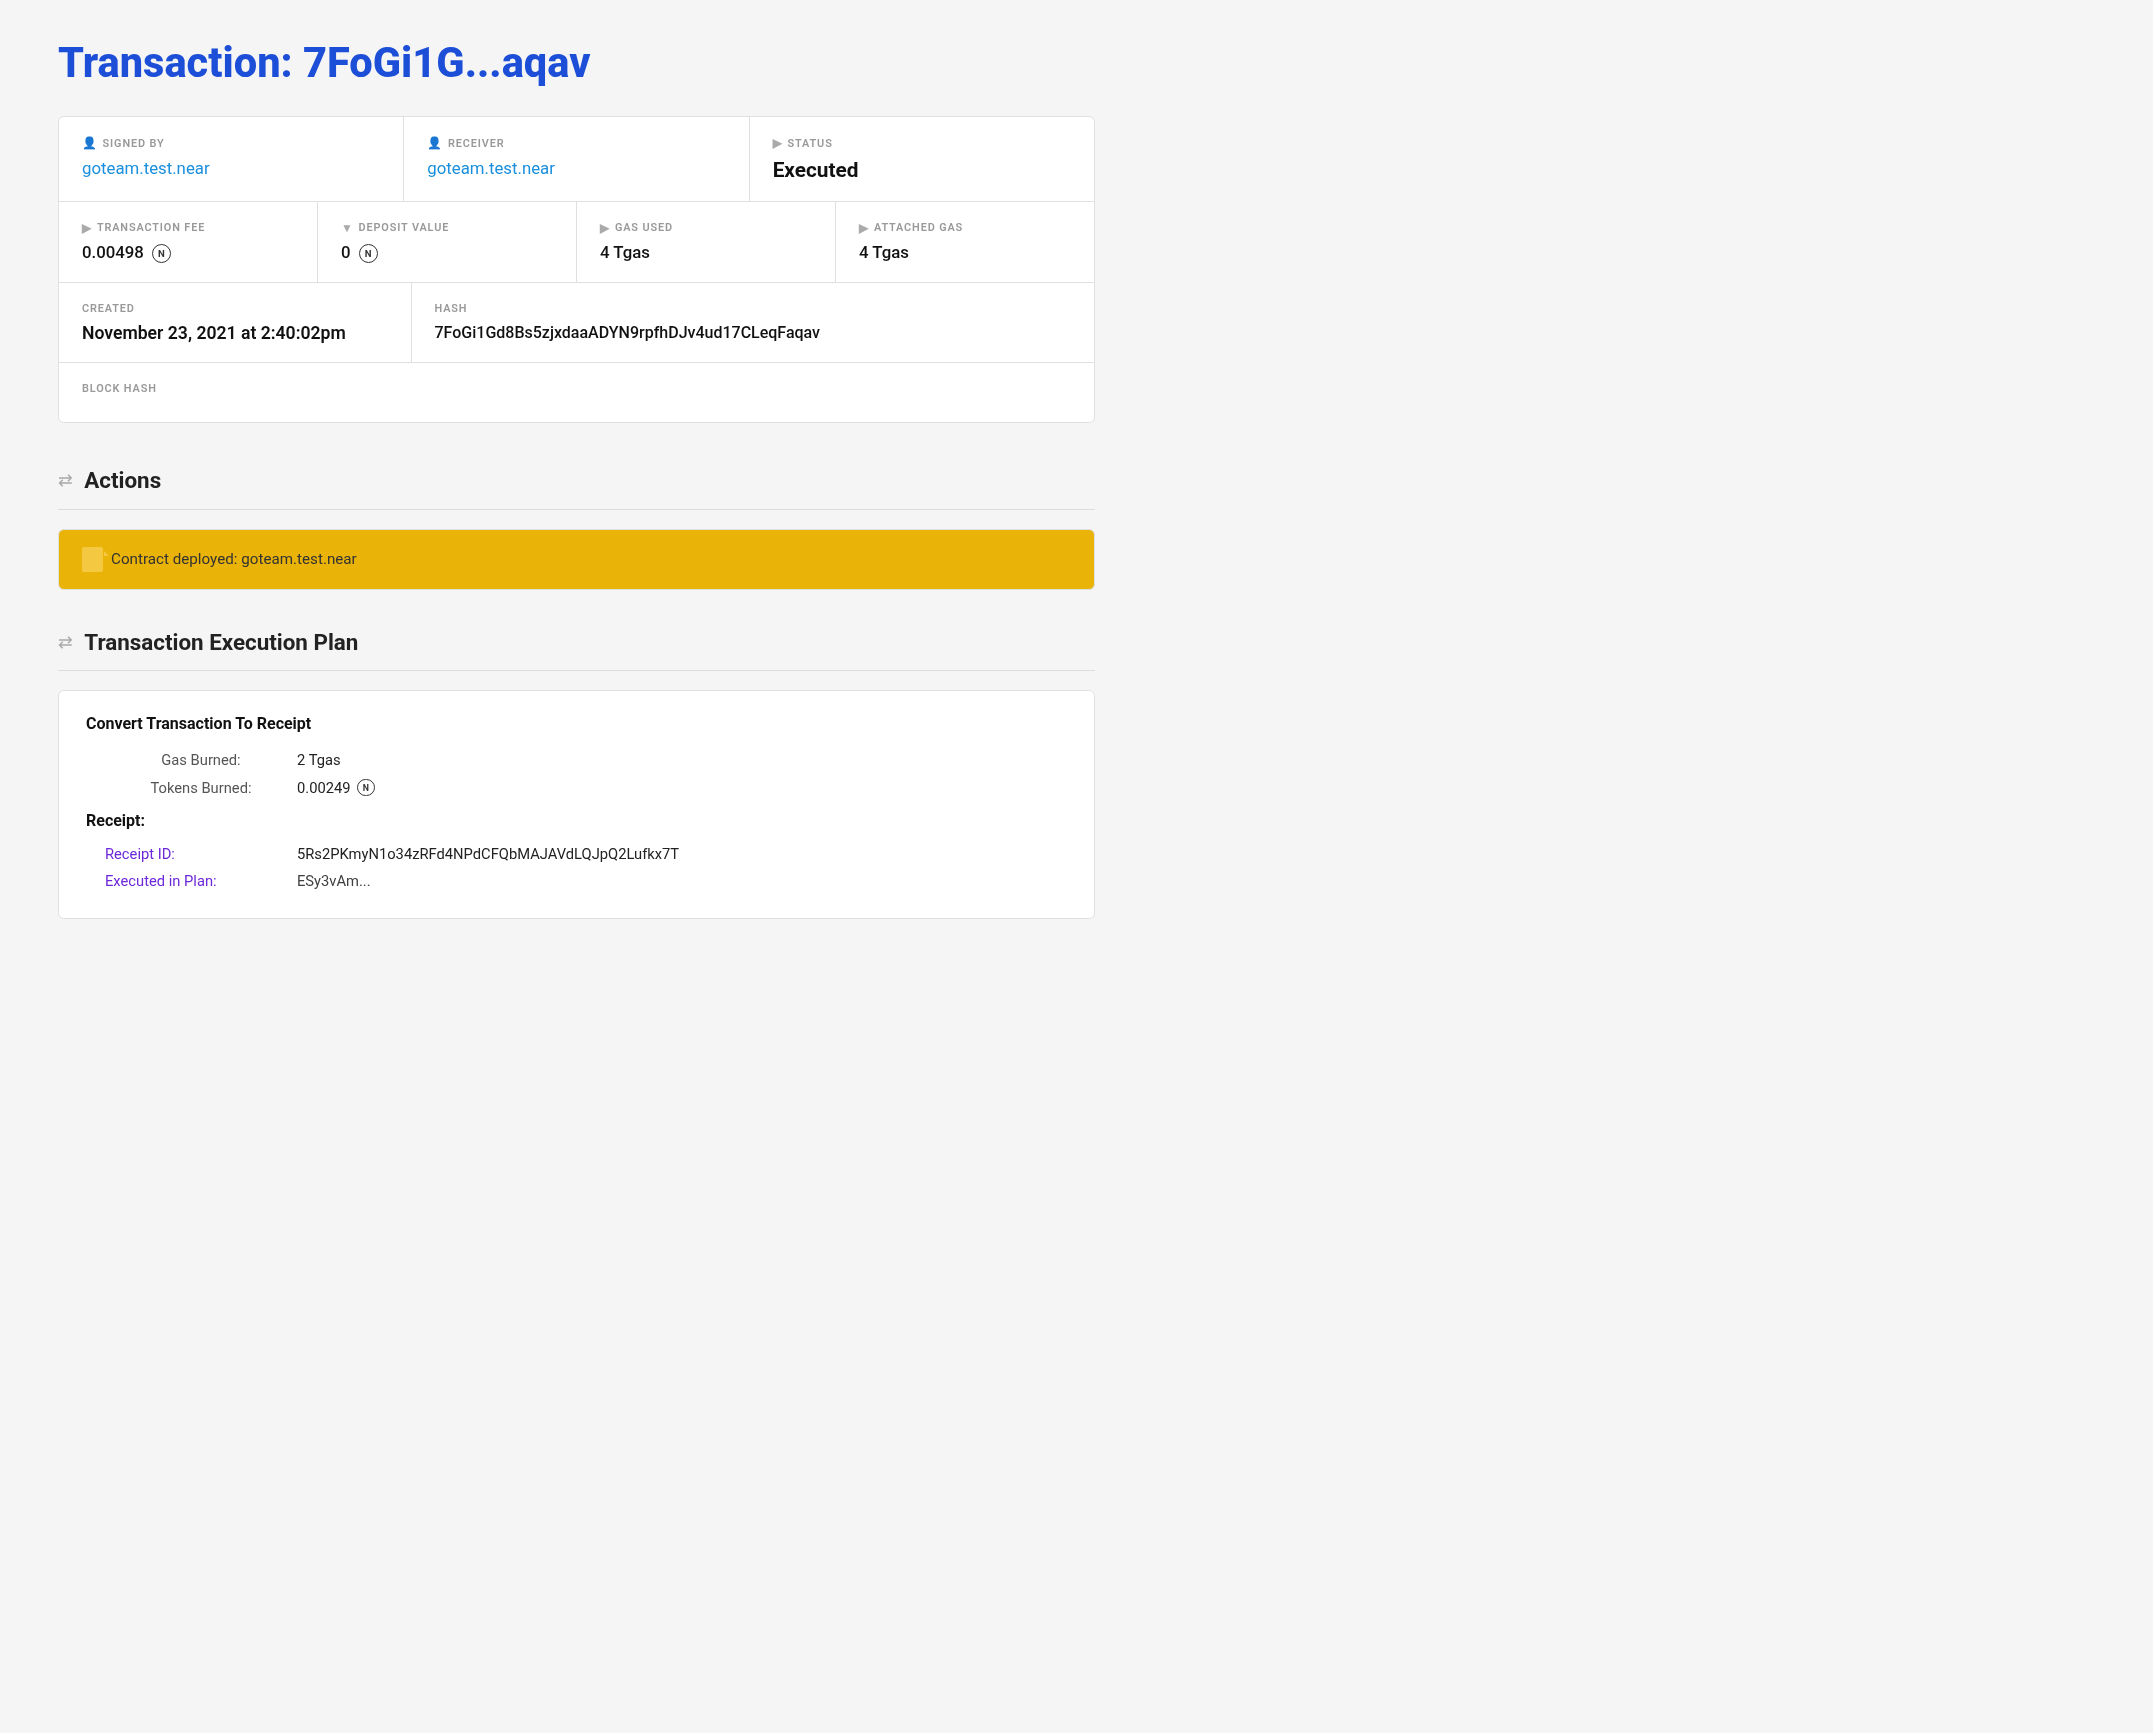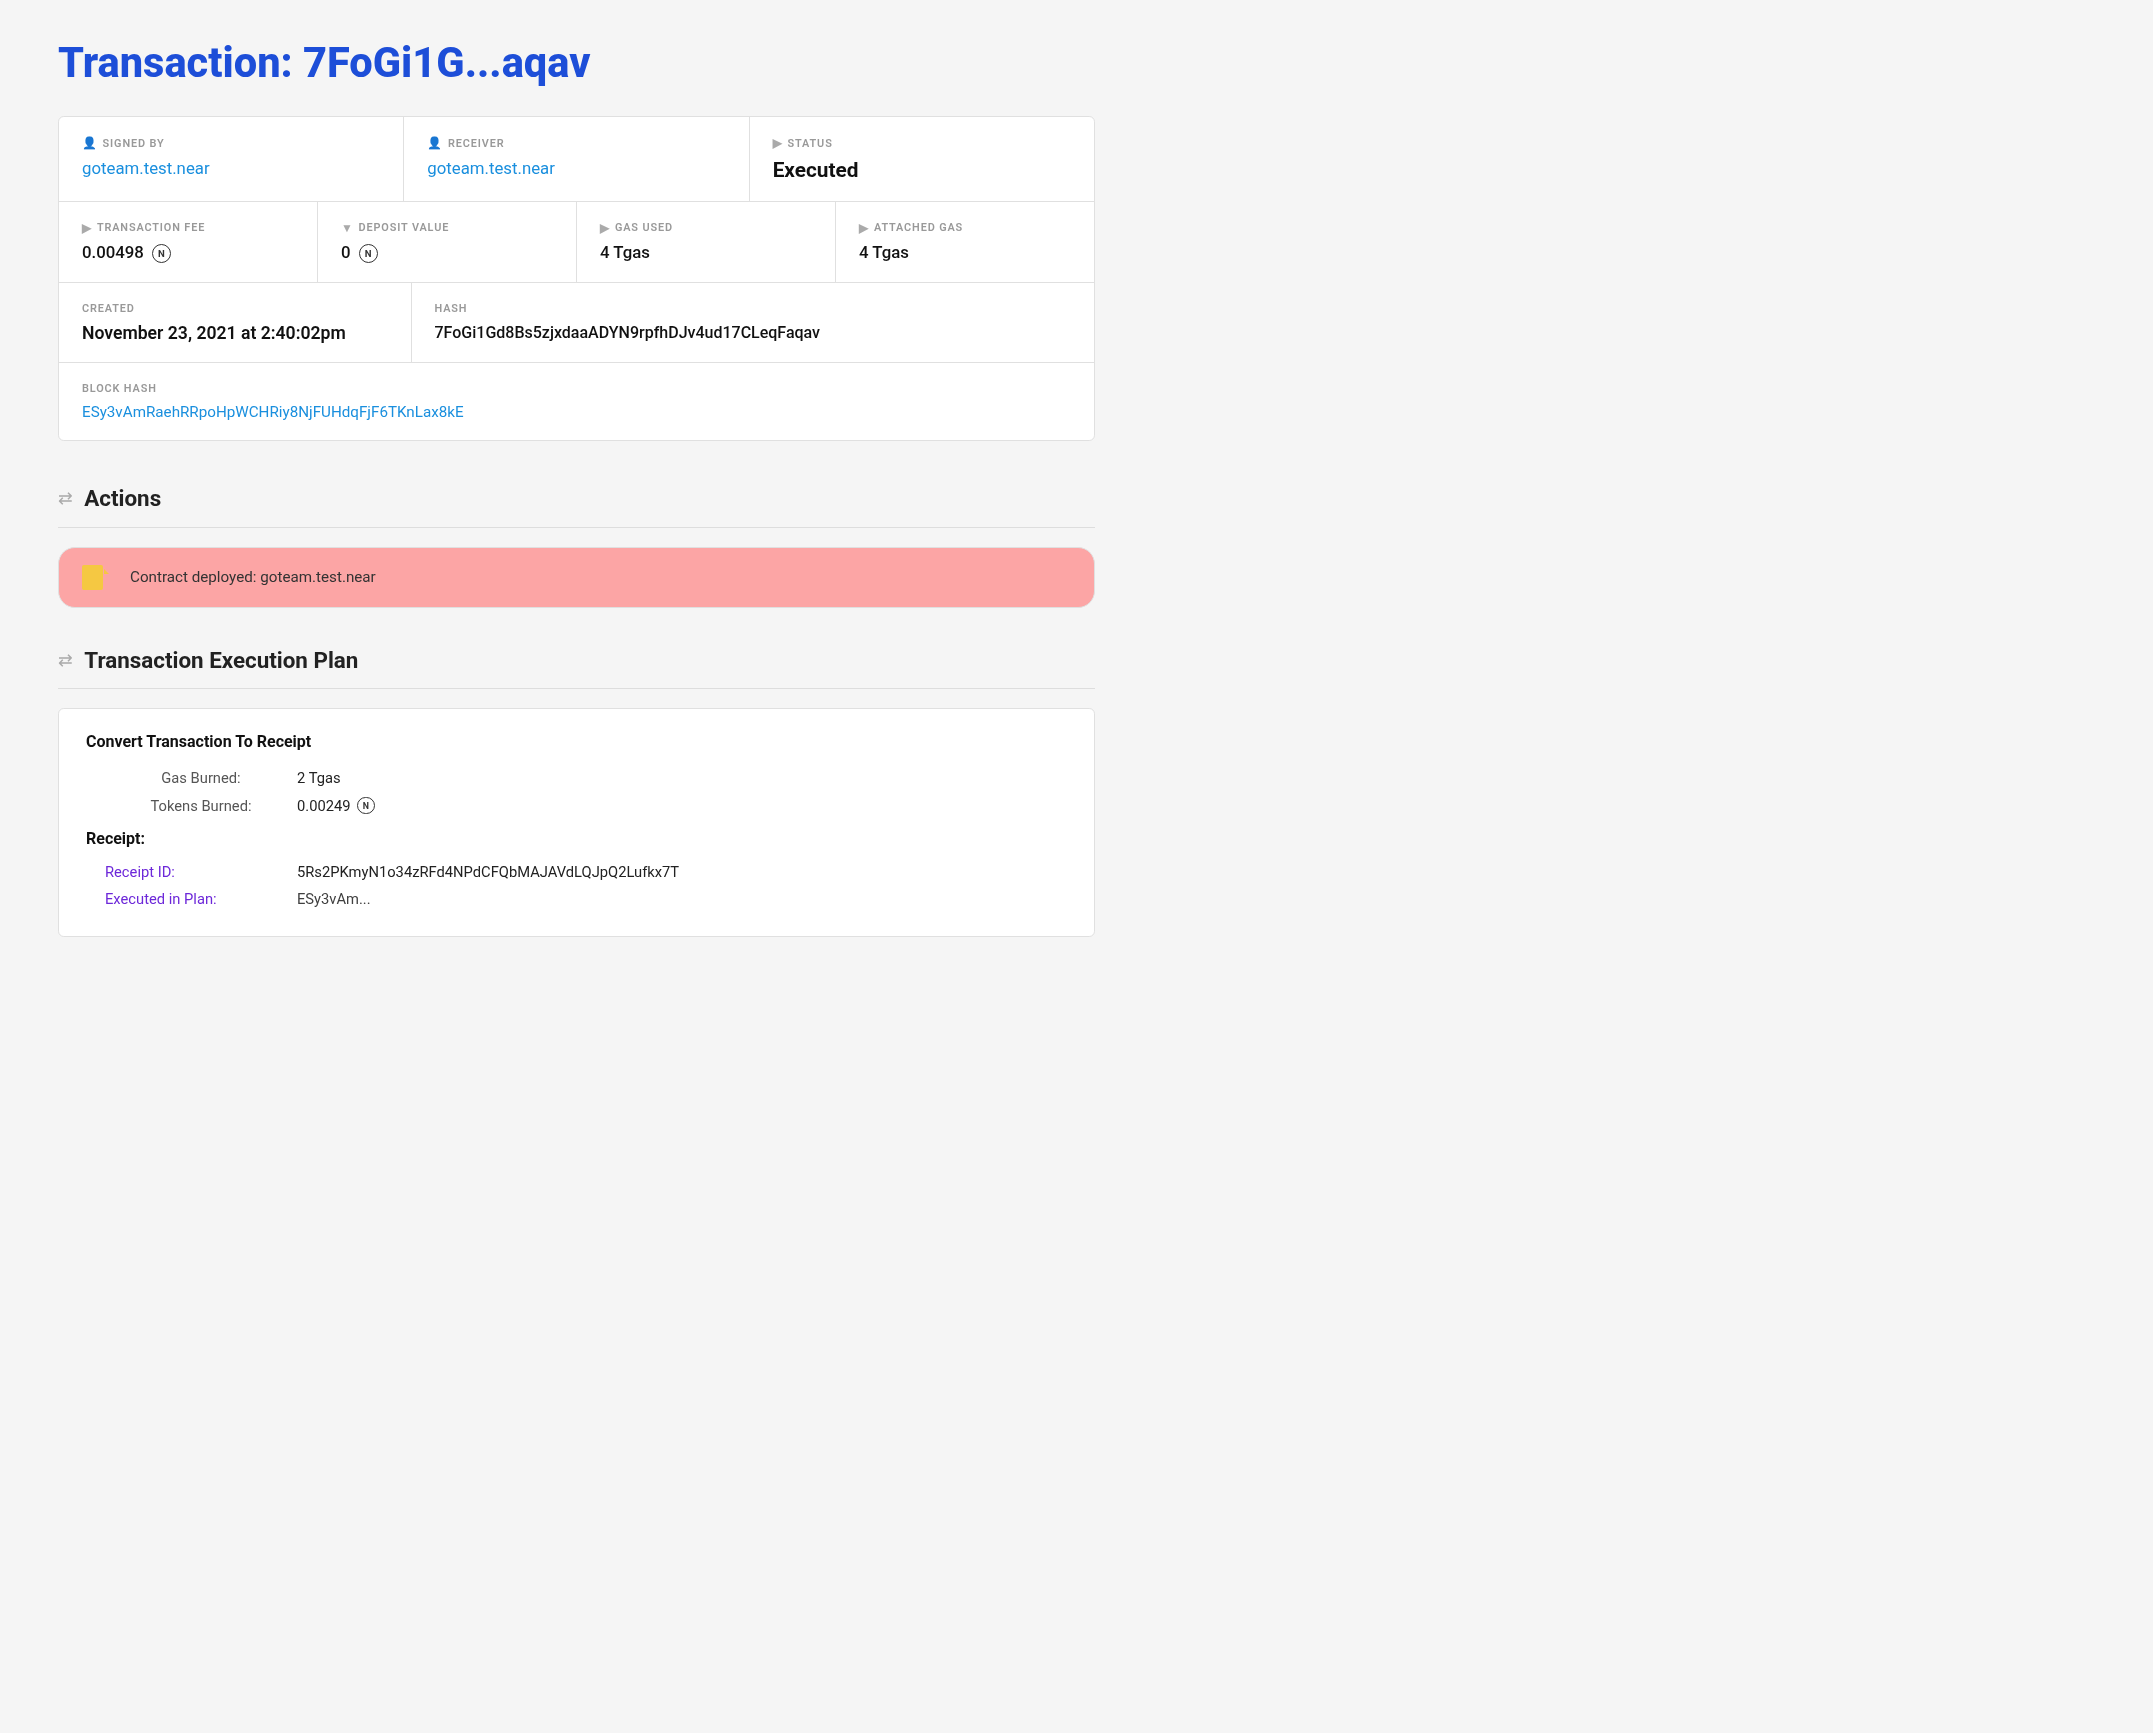--- a/index.html
+++ b/index.html
@@ -114,28 +114,28 @@
       font-size: 1.1rem;
     }
 
     .section-divider {
       border: none;
       border-top: 1px solid #ddd;
       margin: 0 0 19px 0;
     }
 
     .action-card {
-      background: #fca5a5;
+      background: #eab308;
       border: 1px solid #e0e0e0;
-      border-radius: 17px;
+      border-radius: 6px;
       padding: 17.3px 23px;
       margin-bottom: 23px;
       display: flex;
       align-items: center;
-      gap: 27px;
+      gap: 8px;
     }
 
     .contract-icon {
       width: 21px;
       height: 25px;
       background: #f5c842;
       border-radius: 1.9px;
       flex-shrink: 0;
       position: relative;
     }
@@ -321,21 +321,20 @@
       </div>
       <div class="cell-value" style="font-size:1rem; font-weight:500;">7FoGi1Gd8Bs5zjxdaaADYN9rpfhDJv4ud17CLeqFaqav</div>
     </div>
   </div>
 
   <div class="info-card-row">
     <div class="info-cell" style="flex: 1;">
       <div class="cell-label">
         <span>BLOCK HASH</span>
       </div>
-      <div class="cell-value link" style="font-size:0.95rem; word-break:break-all;">ESy3vAmRaehRRpoHpWCHRiy8NjFUHdqFjF6TKnLax8kE</div>
     </div>
   </div>
 
 </div>
 
 <div class="section-header">
   <span class="arrows-icon">⇄</span>
   <h2>Actions</h2>
 </div>
 <hr class="section-divider">

